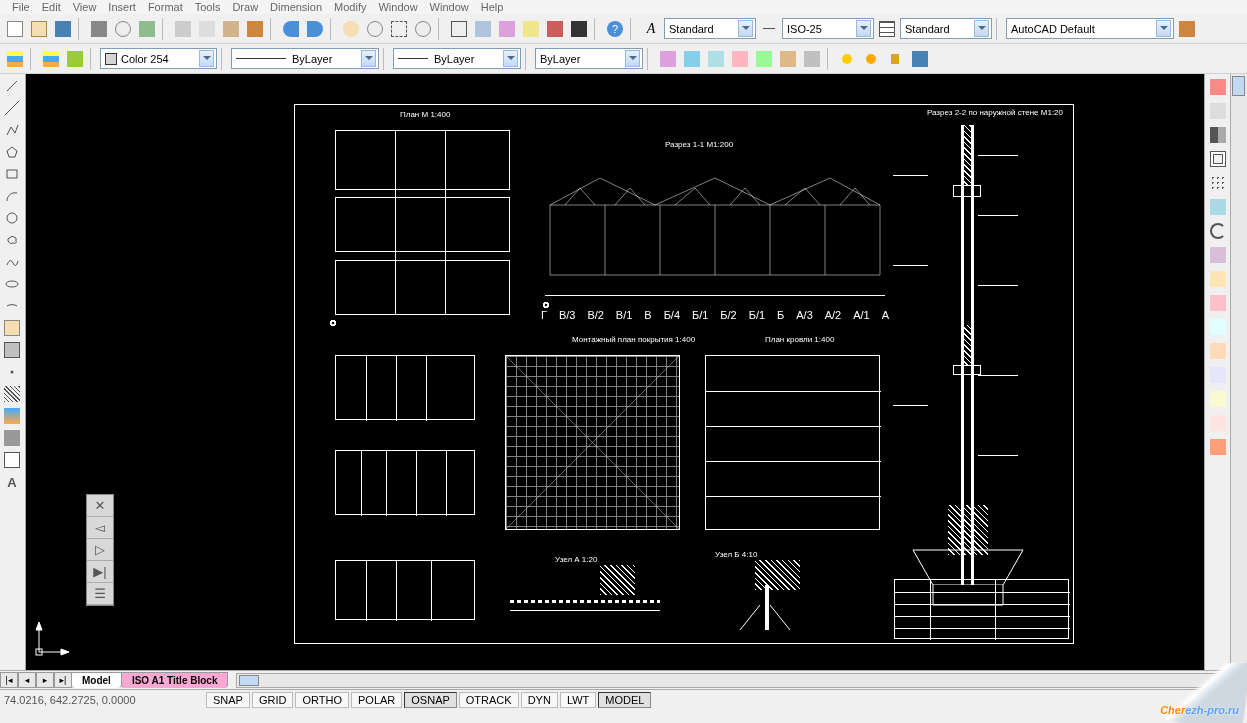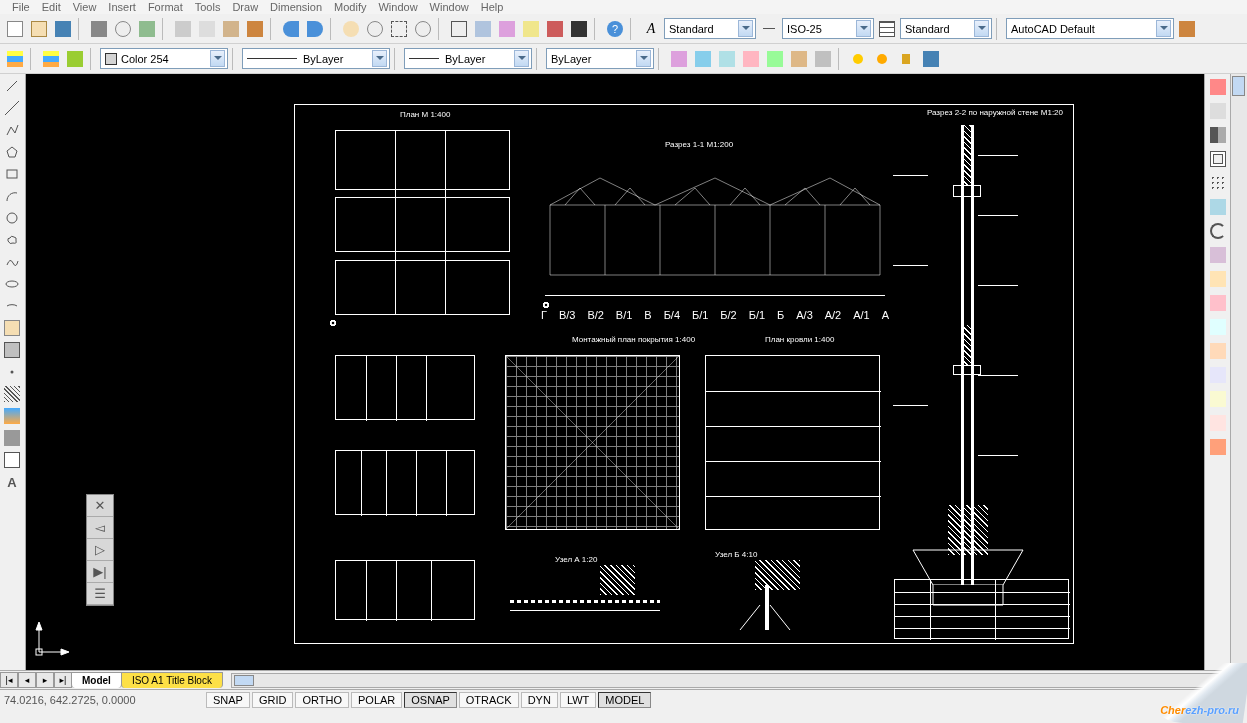--- a/index.html
+++ b/index.html
@@ -38,21 +38,21 @@
 .axis-mark { position:absolute; width:6px; height:6px; border:1px solid #fff; border-radius:50%; }
 
 .ucs { position:absolute; left:5px; bottom:10px; width:40px; height:40px; }
 .ucs svg { width:100%; height:100%; }
 .nav-box { position:absolute; left:60px; top:420px; width:28px; background:#d8d8d8; border:1px solid #888; }
 .nav-box .nb { width:26px; height:22px; border-bottom:1px solid #aaa; display:flex; align-items:center; justify-content:center; color:#555; cursor:pointer; font-size:13px; }
 
 .tabs-row { height:19px; background:#f0f0f0; display:flex; align-items:center; border-top:1px solid #aaa; }
 .tab-nav { display:flex; }
 .tab-nav .tn { width:18px; height:16px; border:1px solid #999; background:#e8e8e8; display:flex; align-items:center; justify-content:center; font-size:9px; cursor:pointer; }
-.tab { padding:2px 10px; background:#fde047; border:1px solid #999; border-bottom:none; font-size:10px; cursor:pointer; margin-left:-1px; border-radius:0 0 4px 4px; }
+.tab { padding:2px 10px; background:#f9a8d4; border:1px solid #999; border-bottom:none; font-size:10px; cursor:pointer; margin-left:-1px; border-radius:0 0 4px 4px;font-weight:bold; }
 .tab.active { background:#fff; font-weight:bold; }
 .h-scroll { flex:1; height:15px; background:#e8e8e8; border:1px solid #aaa; margin-left:8px; position:relative; }
 .h-scroll .thumb { position:absolute; left:2px; top:1px; width:20px; height:11px; background:#c2d9f3; border:1px solid #888; }
 
 .status-row { height:20px; background:#f0f0f0; border-top:1px solid #aaa; display:flex; align-items:center; gap:2px; padding:0 4px; font-size:10px; }
 .status-cell { padding:1px 6px; border:1px solid #bbb; background:#f8f8f8; }
 .status-cell.pressed { border:1px inset #888; background:#e0e0e0; }
 
 .watermark { position:absolute; right:0; bottom:0; width:210px; height:60px; pointer-events:none; }
 .watermark .curl { position:absolute; right:0; bottom:0; width:100px; height:60px; background:linear-gradient(135deg,transparent 45%,#fff 50%,#e0e8f0 55%,#cfd8e0 60%); border-radius:0 0 0 40px; transform:skewX(-8deg); }
@@ -192,21 +192,21 @@
     </div>
   <div class="tb-sep"></div>
   <div class="tb-btn">
       <span class="icon" style="background:linear-gradient(#ff4 33%,#4af 33% 66%,#fa4 66%)"></span>
     </div>
   <div class="tb-btn">
       <span class="icon" style="background:#9acd32"></span>
     </div>
   <div class="tb-sep"></div>
 
-  <div class="dropdown" style="width:128px">
+  <div class="dropdown" style="width:117px">
     <span class="color-sw" style="background:#d4d4d4"></span>
     <span>Color 254</span>
       <span class="dd-arrow"></span>
   </div>
   <div class="tb-sep"></div>
   <div class="dropdown" style="width:148px">
     <span style="width:50px;border-top:1px solid #333;margin-right:6px"></span>
     <span>ByLayer</span>
       <span class="dd-arrow"></span>
   </div>

